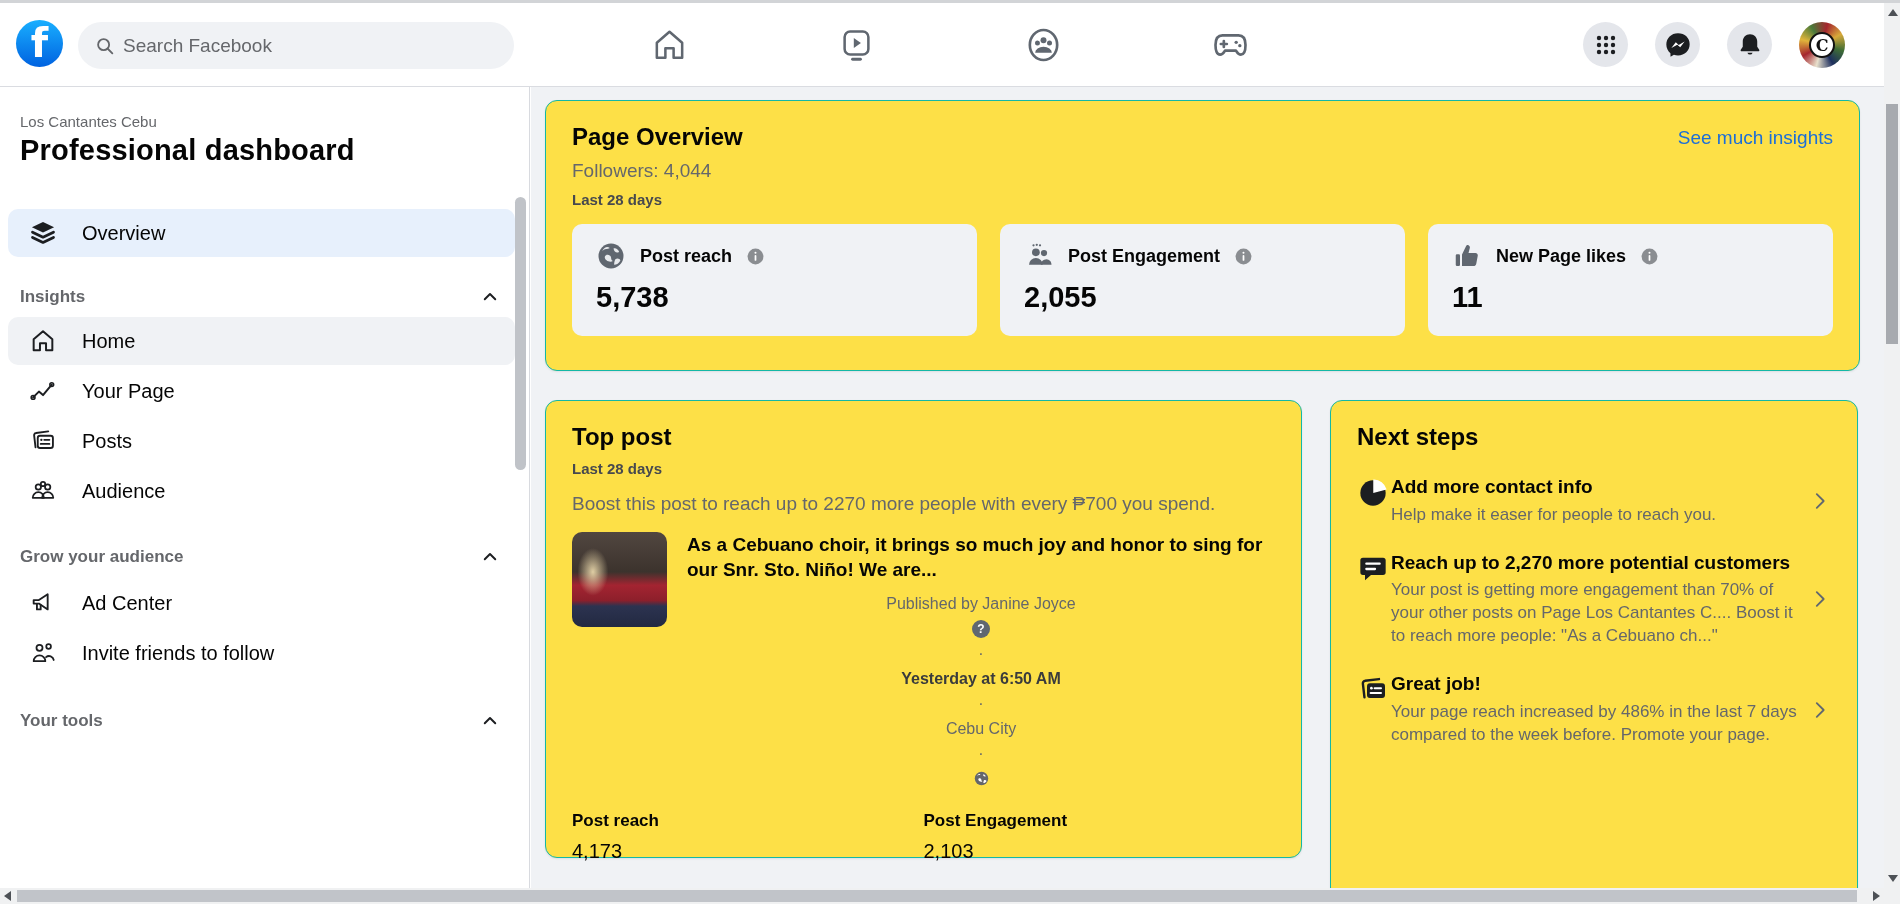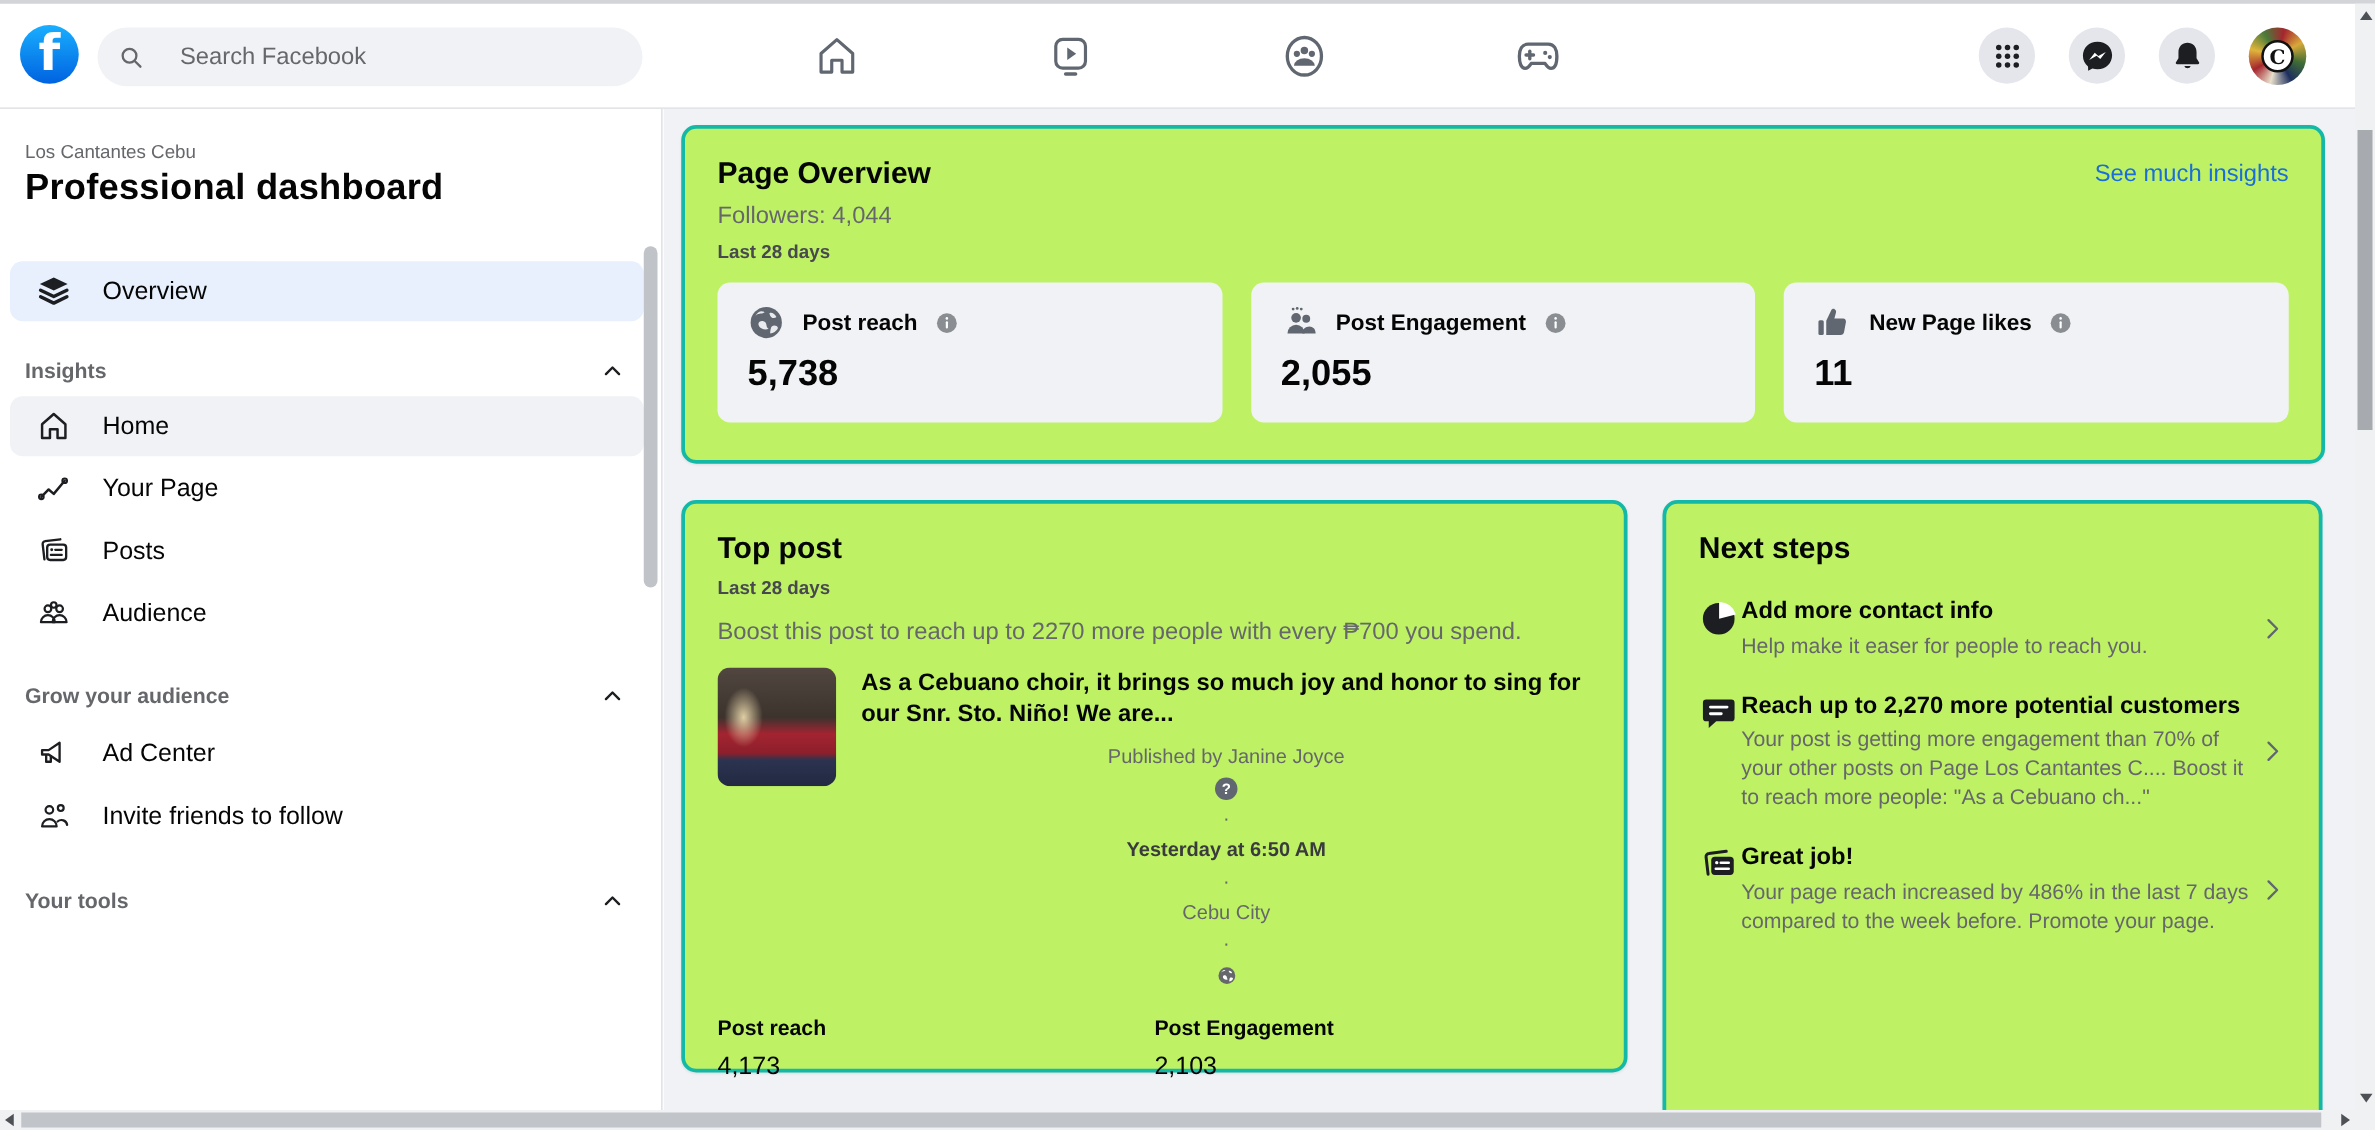--- a/index.html
+++ b/index.html
@@ -8,21 +8,21 @@
 
   .window-top { position:absolute; top:0; left:0; width:100%; height:3px; background:#d2d4d7; z-index:60; }
 
   
   .topnav { position:absolute; top:3px; left:0; width:1900px; height:84px; background:#fff;
             border-bottom:1px solid #dadce1; z-index:20; }
   .logo-circle { position:absolute; left:16px; top:17px; width:47px; height:47px; border-radius:50%;
                  background:linear-gradient(180deg,#19afff 0%,#0062e0 100%); color:#fff;
                  font-size:40px; font-weight:bold; text-align:center; line-height:46px; font-family:"DejaVu Sans",sans-serif; }
   .search-pill { position:absolute; left:78px; top:19px; width:436px; height:47px; background:#f0f2f5;
-                 border-radius:24px; display:flex; align-items:center; gap:28px; padding-left:16px; }
+                 border-radius:24px; display:flex; align-items:center; gap:7px; padding-left:16px; }
   .search-pill span { color:#65676b; font-size:19px; }
   .nav-tabs { position:absolute; left:50%; top:0; transform:translateX(-50%); height:84px;
               display:flex; align-items:center; gap:143px; }
   .nav-tab { width:44px; height:44px; display:flex; align-items:center; justify-content:center; color:#606770; }
   .nav-actions { position:absolute; right:55px; top:19px; display:flex; gap:27px; }
   .action-circle { width:45px; height:45px; border-radius:50%; background:#e4e6eb;
                    display:flex; align-items:center; justify-content:center; }
   .avatar { width:46px; height:46px; border-radius:50%;
             background:conic-gradient(from 15deg,#a5262e,#d8a93a,#3f6d35,#1d2f5e,#e8e0cc,#a5262e,#e0b43b,#4a7a3a,#a5262e);
             display:flex; align-items:center; justify-content:center; }
@@ -43,21 +43,21 @@
   .section-head { display:flex; align-items:center; justify-content:space-between;
                   padding:0 22px 0 12px; color:#65676b; font-size:17px; font-weight:bold; }
   .sh-insights { margin-top:30px; margin-bottom:10px; }
   .sh-grow { margin-top:32px; margin-bottom:12px; }
   .sh-tools { margin-top:34px; }
   .side-thumb { position:absolute; right:3px; top:110px; width:11px; height:273px; background:#c0c3c8; border-radius:6px; }
 
   
   .main { position:absolute; left:531px; top:87px; right:16px; bottom:16px; background:#f0f2f5;
           padding:13px 24px 0 14px; overflow:hidden; }
-  .card { background:#bef264; border:3px solid #14b8a6; border-radius:12px; box-shadow:0 1px 2px rgba(0,0,0,.08); }
+  .card { background:#fde047; border:1px solid #14b8a6; border-radius:12px; box-shadow:0 1px 2px rgba(0,0,0,.08); }
   .card-overview { width:1315px; height:271px; padding:22px 26px; }
   .ov-head { display:flex; justify-content:space-between; align-items:flex-start; }
   h1.cardtitle { font-size:24px; font-weight:bold; color:#050505; }
   .see-more { color:#1b6ed8; font-size:19px; margin-top:4px; }
   .followers { color:#65676b; font-size:19px; margin-top:9px; }
   .period { color:#47494e; font-size:15px; font-weight:bold; margin-top:9px; }
   .stats-row { display:flex; gap:23px; margin-top:16px; }
   .stat-card { flex:1; background:#f0f2f5; border-radius:10px; padding:17px 24px; height:112px; }
   .stat-head { display:flex; align-items:center; gap:14px; }
   .stat-label { font-size:18px; font-weight:bold; color:#050505; }

